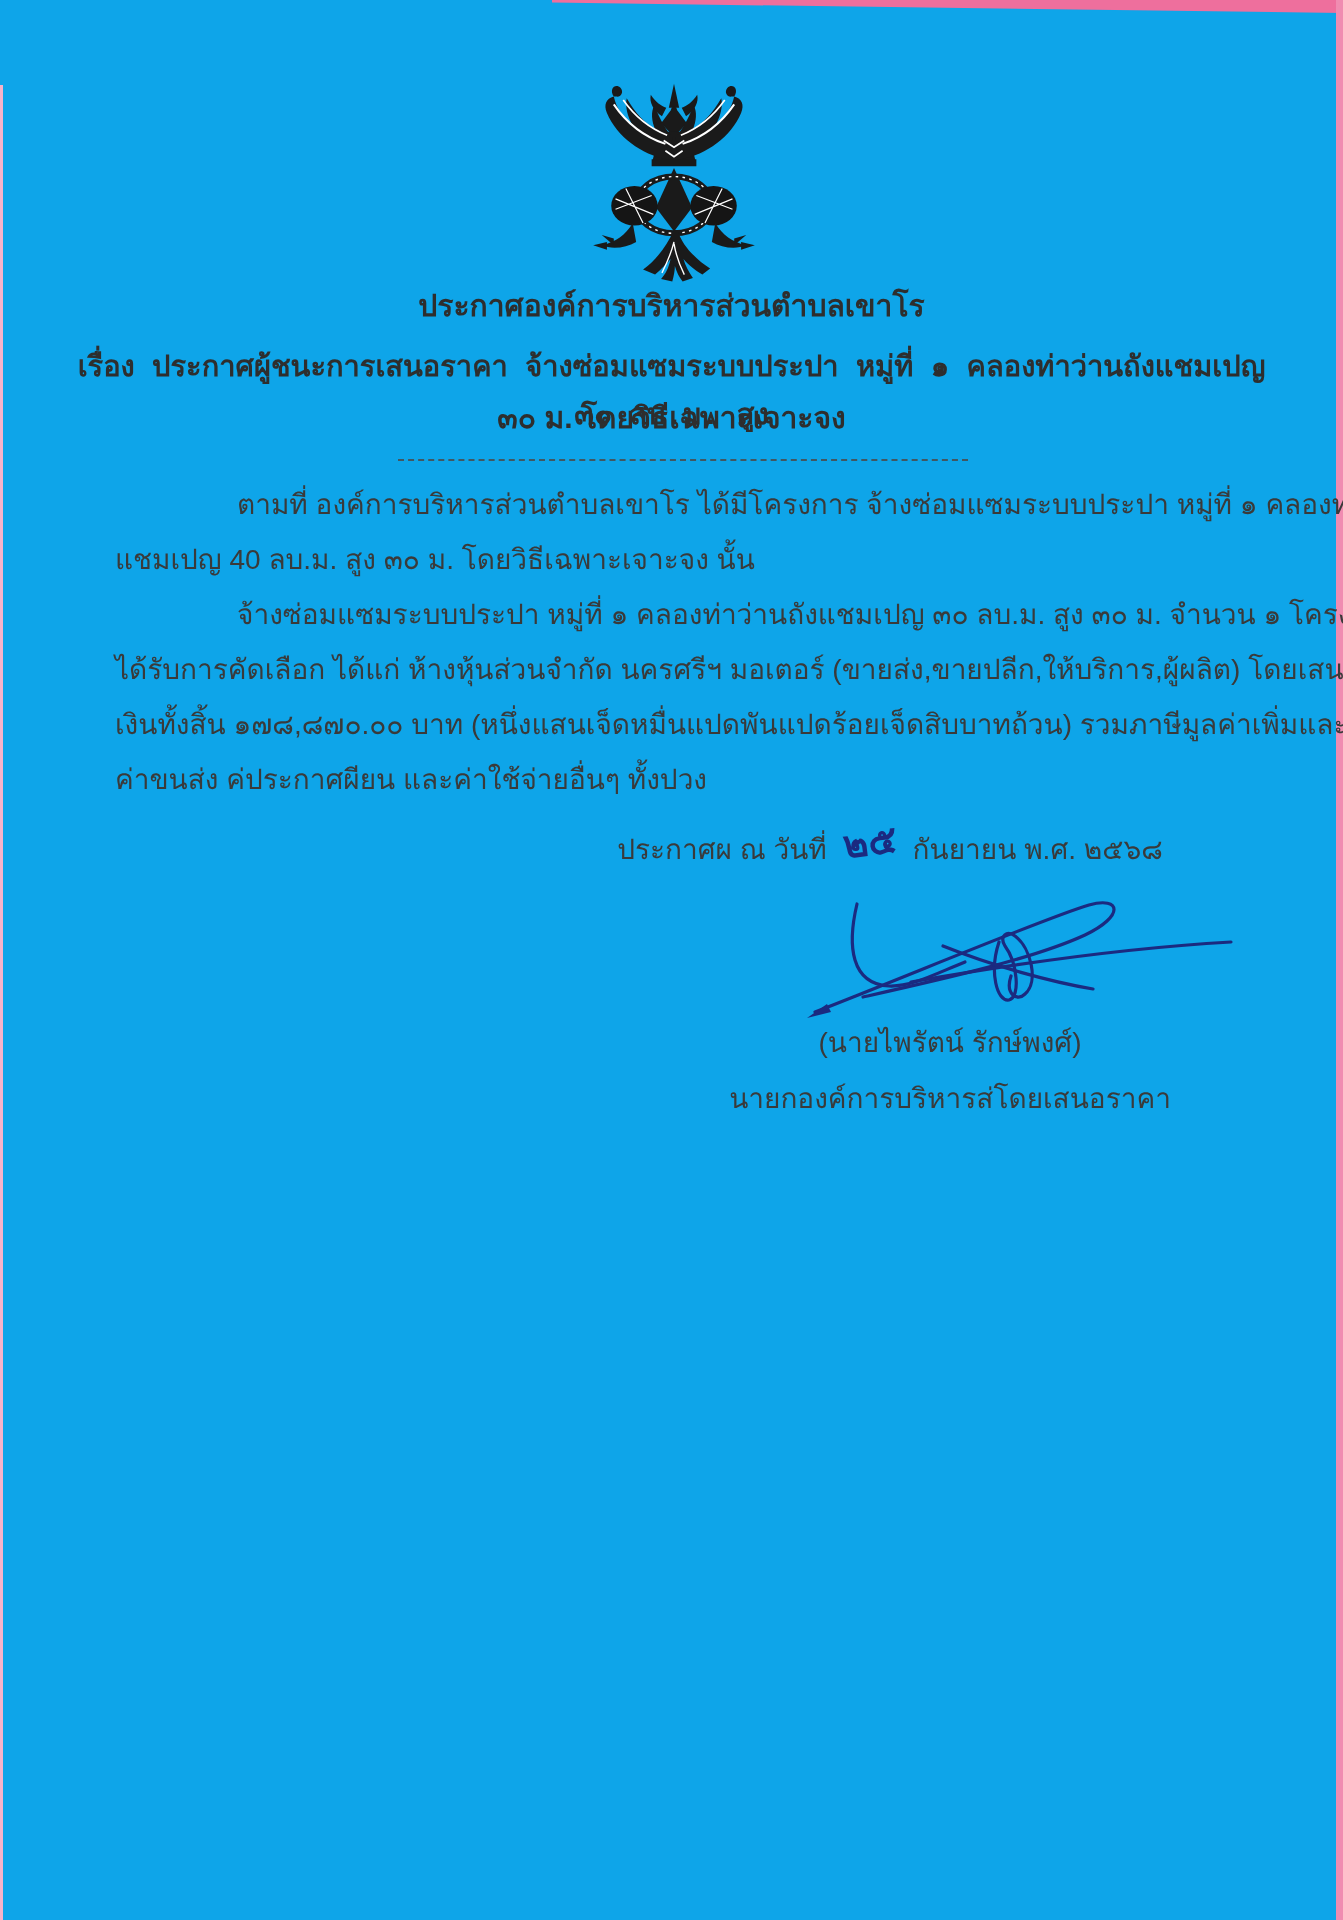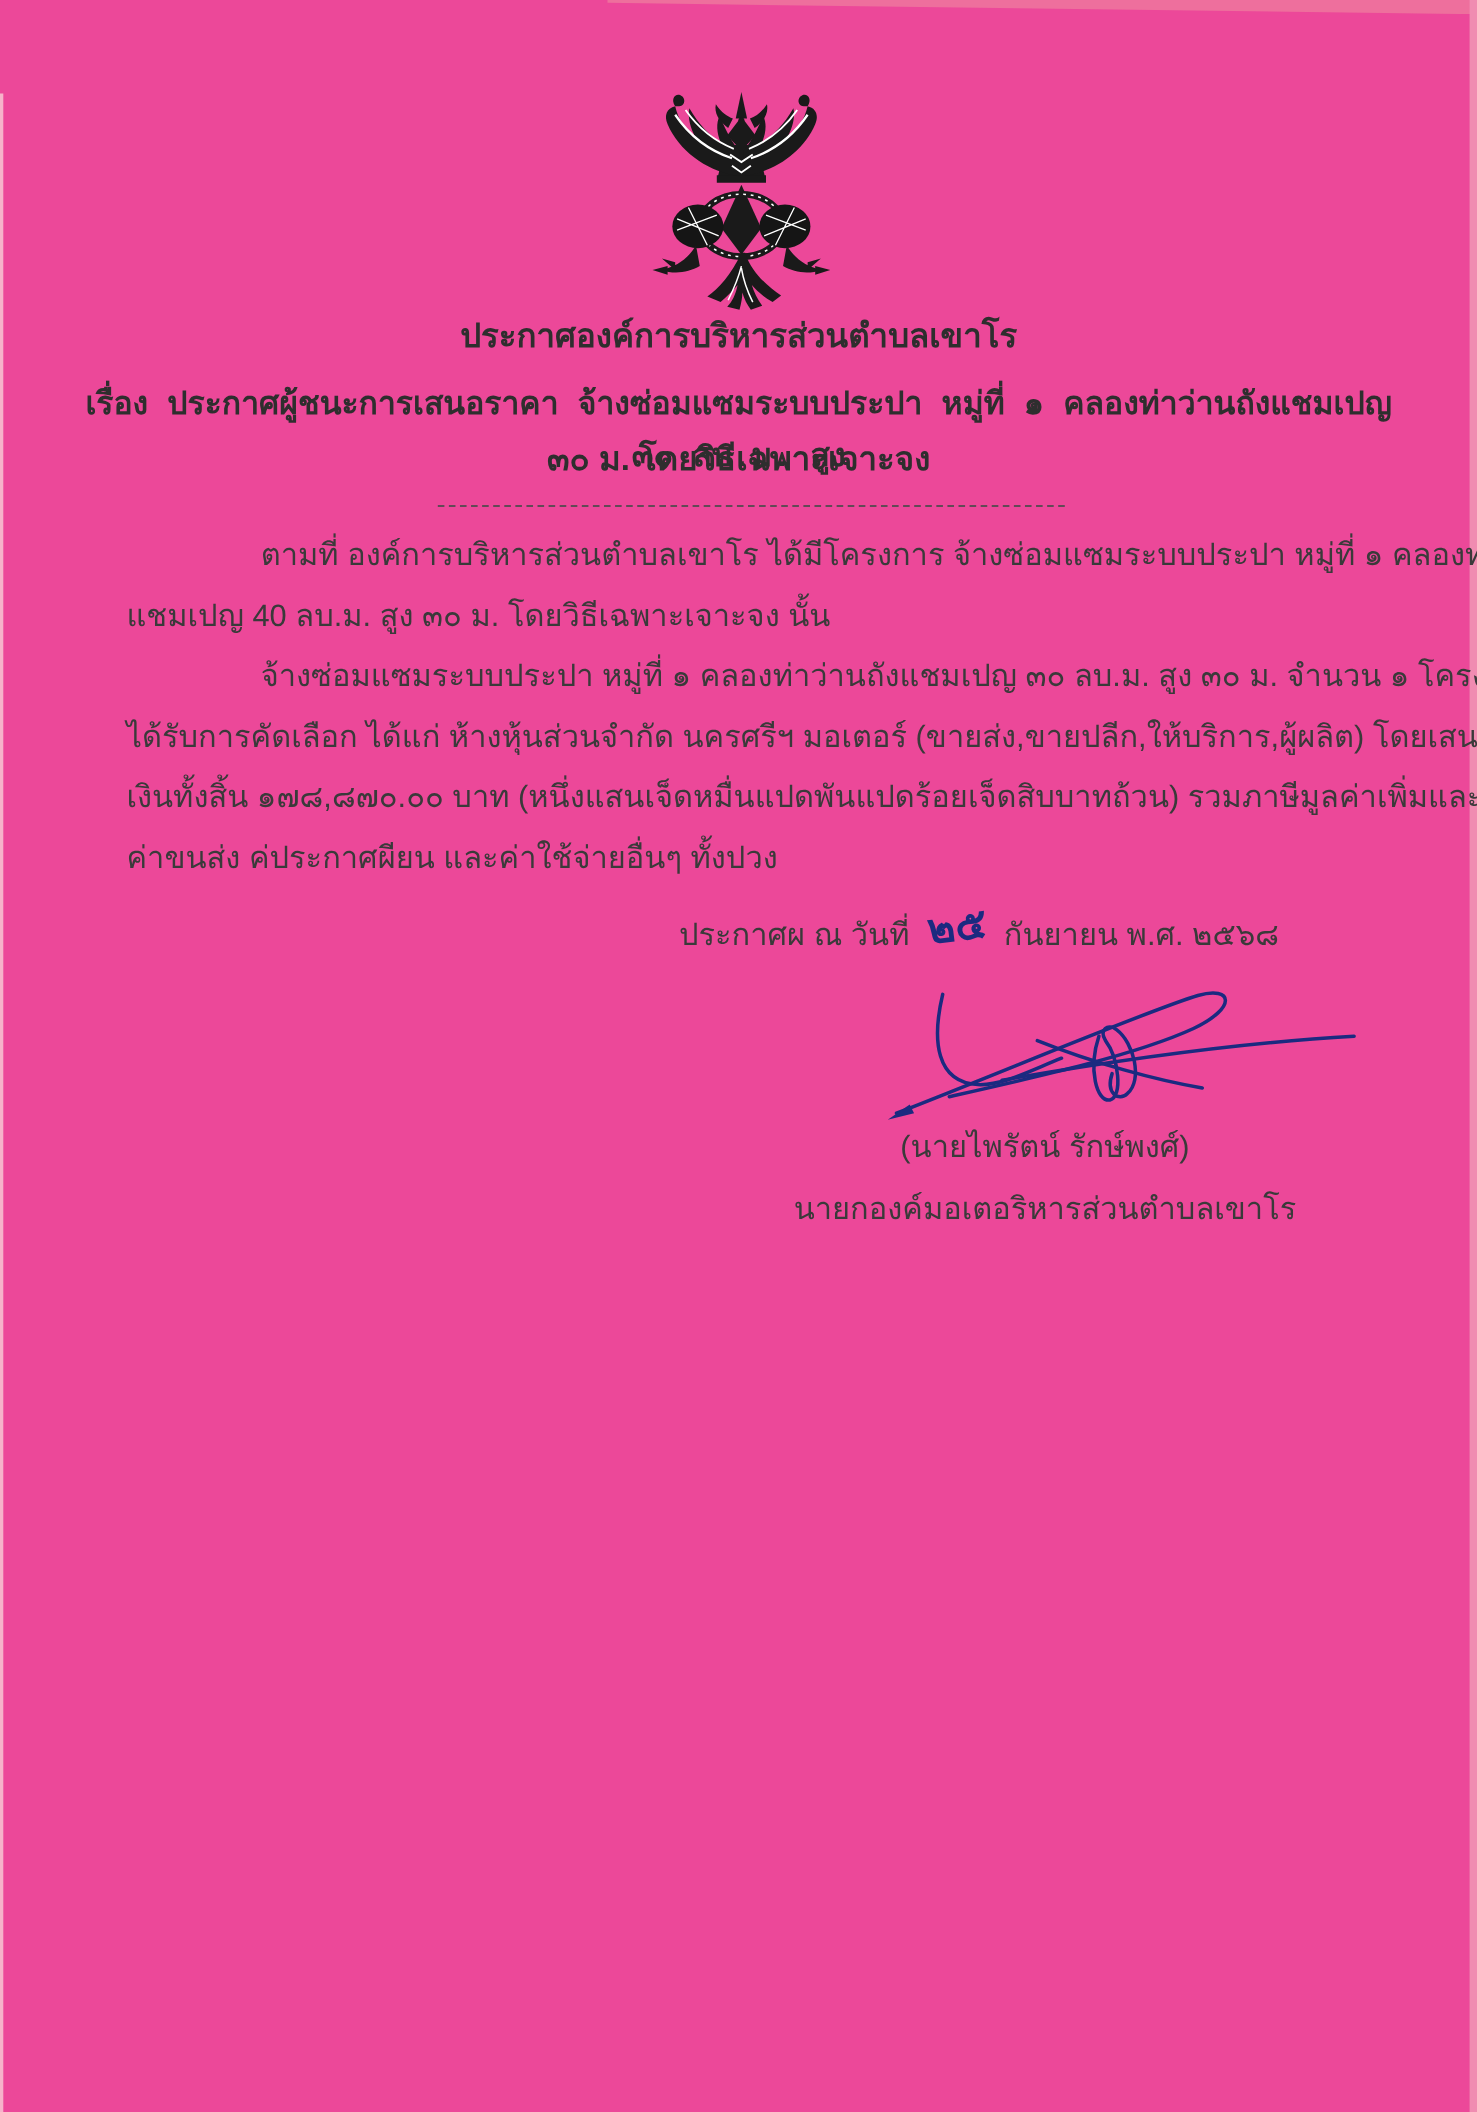--- a/index.html
+++ b/index.html
@@ -1,18 +1,18 @@
 <!DOCTYPE html>
 <html><head>
 <meta charset="utf-8">
 <style>
   html,body{margin:0;padding:0;background:#d8d8d8;}
   .page{
     position:relative;width:1343px;height:1920px;margin:0 auto;
-    background:#ec4899;overflow:hidden;
+    background:#0ea5e9;overflow:hidden;
     font-family:"Liberation Sans","DejaVu Sans",sans-serif;
     color:#333;
   }
   
   .edge-top{
     position:absolute;left:552px;top:0;width:791px;height:13px;
     background:#ee6f9d;
     clip-path:polygon(0 0,100% 0,100% 100%,0 20%);
   }
   .edge-left{position:absolute;left:0;top:85px;bottom:0;width:3px;background:#f6b3ca;}
@@ -136,15 +136,15 @@
       <path d="M64,18 C54,60 58,98 96,100 C118,101 142,88 172,76"></path>
       <path d="M22,126 C110,92 252,32 296,19 C328,10 332,30 292,49 C240,73 150,93 70,111"></path>
       <path d="M206,56 C196,86 204,116 216,114 C228,111 224,76 212,60 C206,50 214,44 222,50 C238,62 246,96 232,108 C224,116 212,108 218,90"></path>
       <path d="M150,60 C200,80 258,96 300,103"></path>
       <path d="M118,96 C220,78 332,62 438,56"></path>
     </g>
     <path d="M34,118 L14,132 L38,126 Z" fill="#1b2a80"></path>
   </svg>
 
   <div class="signer name">(นายไพรัตน์ รักษ์พงศ์)</div>
-  <div class="signer pos">นายกองค์มอเตอริหารส่วนตำบลเขาโร</div>
+  <div class="signer pos">นายกองค์การบริหารส่โดยเสนอราคา</div>
 
 </div>
 
 </body></html>

